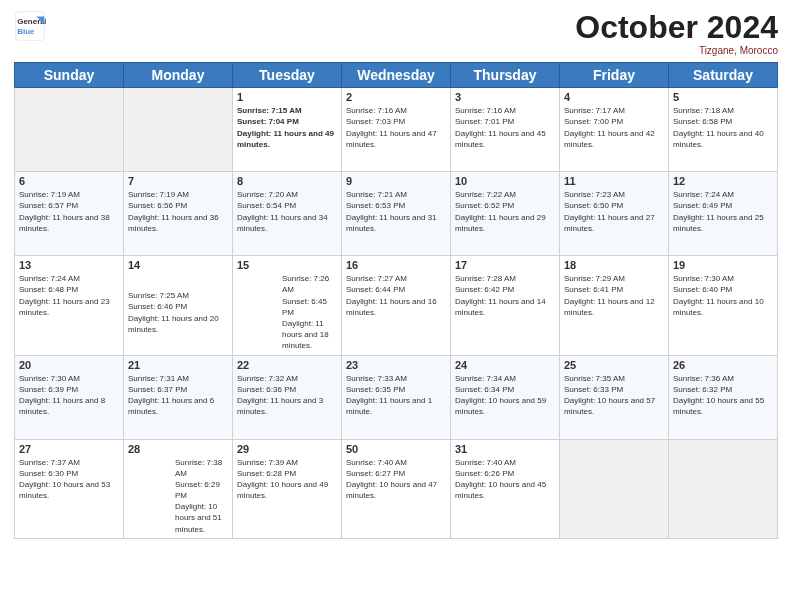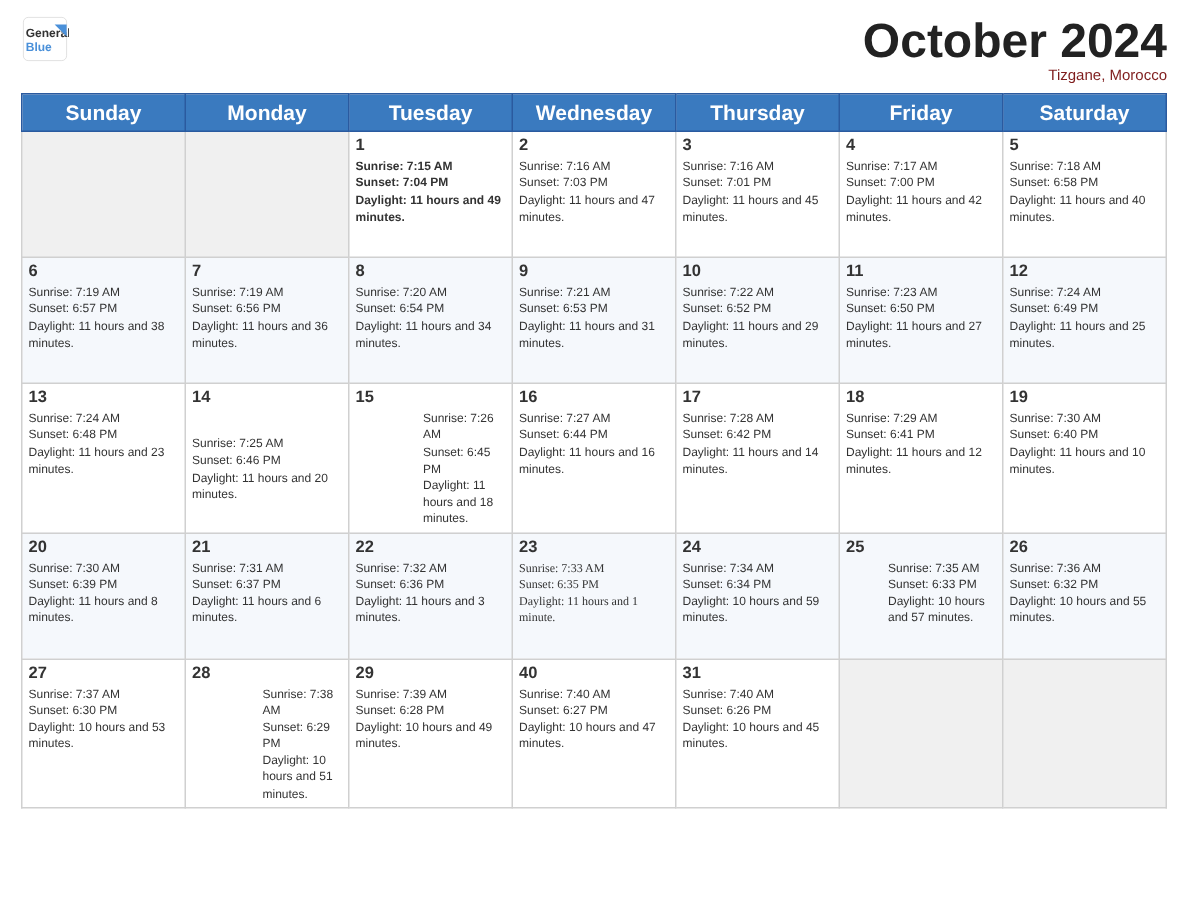--- a/index.html
+++ b/index.html
@@ -255,33 +255,33 @@
 Daylight: 11 hours and 6 minutes.</div>
           </td>
           <td>
             <span class="day-num">22</span>
             <div class="cell-text" style="white-space: pre-line;">Sunrise: 7:32 AM
 Sunset: 6:36 PM
 Daylight: 11 hours and 3 minutes.</div>
           </td>
           <td>
             <span class="day-num">23</span>
-            <div class="cell-text" style="white-space: pre-line; font-family: Liberation Serif, serif;">Sunrise: 7:33 AM
+            <div class="cell-text" style="white-space: pre-line;">Sunrise: 7:33 AM
 Sunset: 6:35 PM
 Daylight: 11 hours and 1 minute.</div>
           </td>
           <td>
             <span class="day-num">24</span>
             <div class="cell-text" style="white-space: pre-line;">Sunrise: 7:34 AM
 Sunset: 6:34 PM
 Daylight: 10 hours and 59 minutes.</div>
           </td>
           <td>
             <span class="day-num">25</span>
-            <div class="cell-text" style="white-space: pre-line; margin-left: 28px;">Sunrise: 7:35 AM
+            <div class="cell-text" style="white-space: pre-line;">Sunrise: 7:35 AM
 Sunset: 6:33 PM
 Daylight: 10 hours and 57 minutes.</div>
           </td>
           <td>
             <span class="day-num">26</span>
             <div class="cell-text" style="white-space: pre-line;">Sunrise: 7:36 AM
 Sunset: 6:32 PM
 Daylight: 10 hours and 55 minutes.</div>
           </td>
         </tr>
@@ -298,21 +298,21 @@
 Sunset: 6:29 PM
 Daylight: 10 hours and 51 minutes.</div>
           </td>
           <td>
             <span class="day-num">29</span>
             <div class="cell-text" style="white-space: pre-line;">Sunrise: 7:39 AM
 Sunset: 6:28 PM
 Daylight: 10 hours and 49 minutes.</div>
           </td>
           <td>
-            <span class="day-num">40</span>
+            <span class="day-num">50</span>
             <div class="cell-text" style="white-space: pre-line;">Sunrise: 7:40 AM
 Sunset: 6:27 PM
 Daylight: 10 hours and 47 minutes.</div>
           </td>
           <td>
             <span class="day-num">31</span>
             <div class="cell-text" style="white-space: pre-line;">Sunrise: 7:40 AM
 Sunset: 6:26 PM
 Daylight: 10 hours and 45 minutes.</div>
           </td>

